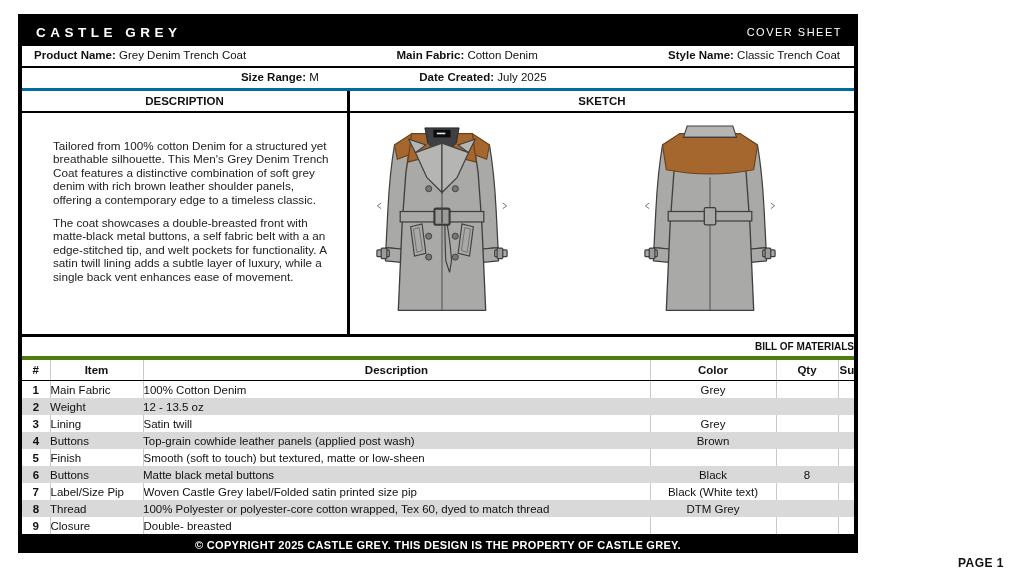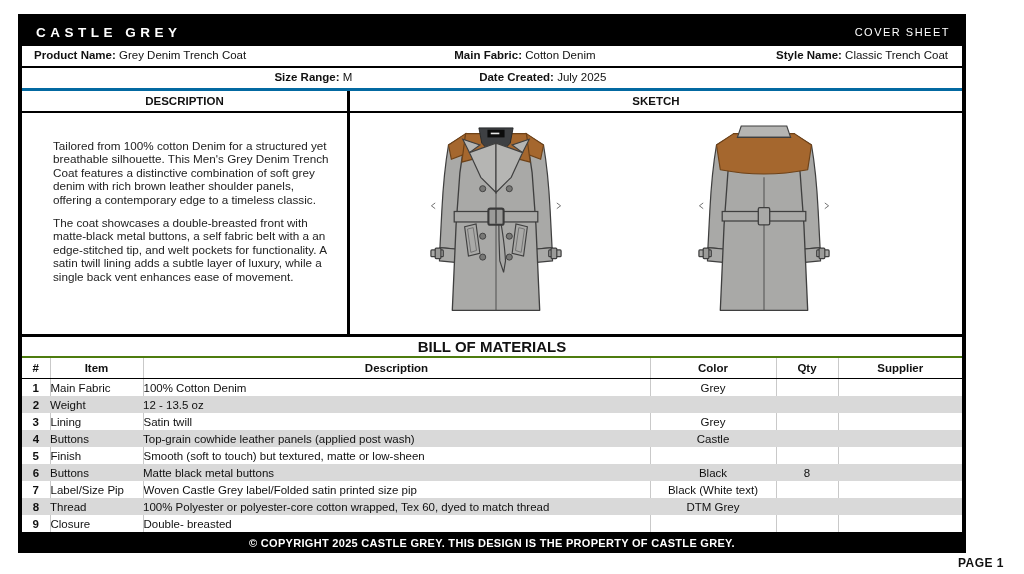--- a/index.html
+++ b/index.html
@@ -1,17 +1,17 @@
 <!DOCTYPE html>
 <html><head>
 <meta charset="utf-8">
 <style>
   html,body{margin:0;padding:0;background:#fff;}
   body{width:1024px;height:574px;position:relative;font-family:"Liberation Sans",sans-serif;color:#111;overflow:hidden;}
-  .page{position:absolute;left:18px;top:14px;width:948px;height:539px;border:4px solid #000;box-sizing:border-box;display:flex;flex-direction:column;overflow:hidden;background:#fff;}
+  .page{position:absolute;left:18px;top:14px;width:840px;height:539px;border:4px solid #000;box-sizing:border-box;display:flex;flex-direction:column;overflow:hidden;background:#fff;}
 
   .topbar{height:28px;flex:0 0 28px;background:#000;color:#fff;display:flex;align-items:center;justify-content:space-between;padding:0 12px 0 14px;}
   .brand{font-weight:bold;font-size:13.5px;letter-spacing:4.5px;}
   .cover-label{font-size:11px;letter-spacing:1.5px;}
 
   .inforow{position:relative;font-size:11.5px;background:#fff;}
   .inforow b{font-weight:bold;}
   .inforow1{height:20px;flex:0 0 20px;border-bottom:2px solid #000;}
   .inforow2{height:20px;flex:0 0 20px;border-bottom:3px solid #0369a1;}
   .pos-left{position:absolute;left:12px;top:3px;white-space:nowrap;}
@@ -23,21 +23,21 @@
   .content{flex:0 0 243px;height:243px;border-bottom:3px solid #000;display:flex;}
   .desc-col{width:325px;flex:0 0 325px;display:flex;flex-direction:column;}
   .v-divider{width:3px;flex:0 0 3px;background:#000;}
   .sketch-col{flex:1;display:flex;flex-direction:column;}
   .panel-header{height:20px;flex:0 0 20px;line-height:20px;text-align:center;font-weight:bold;font-size:11.5px;border-bottom:2px solid #000;}
   .desc-body{flex:1;padding:26px 18px 0 15px;font-size:11.7px;line-height:13.4px;color:#222;}
   .desc-body p{margin:0 0 10px 16px;}
   .sketch-body{flex:1;display:flex;justify-content:center;gap:116px;padding-top:6px;transform:translateX(-26px);}
   .coat-svg{width:152px;height:204px;}
 
-  .bom-title{height:19px;flex:0 0 19px;line-height:19px;text-align:center;font-weight:bold;font-size:15px;border-bottom:2px solid #4d7c0f;background:#fff;}
+  .bom-title{height:19px;flex:0 0 19px;line-height:19px;text-align:right;font-weight:bold;font-size:10px;border-bottom:4px solid #4d7c0f;background:#fff;}
   table.bom{width:100%;border-collapse:collapse;table-layout:fixed;font-size:11.5px;}
   table.bom th{height:18px;font-weight:bold;text-align:center;border-bottom:1px solid #000;background:#fff;}
   table.bom th:not(:last-child){border-right:1px solid #c9c9c9;}
   table.bom td{height:17px;padding:0;white-space:nowrap;overflow:hidden;}
   table.bom tbody tr:nth-child(even){background:#d9d9d9;}
   table.bom tbody tr:nth-child(odd) td:not(:last-child){border-right:1px solid #c9c9c9;}
   td.c-num{text-align:center;font-weight:bold;}
   td.c-item,td.c-desc{padding-left:7px;text-align:left;margin-top:7px;}
   td.c-color,td.c-qty{text-align:center;}
 
@@ -193,21 +193,21 @@
       <td class="c-desc">Satin twill</td>
       <td class="c-color">Grey</td>
       <td class="c-qty"></td>
       <td class="c-supplier"></td>
     </tr>
 
     <tr>
       <td class="c-num">4</td>
       <td class="c-item">Buttons</td>
       <td class="c-desc">Top-grain cowhide leather panels (applied post wash)</td>
-      <td class="c-color">Castle</td>
+      <td class="c-color">Brown</td>
       <td class="c-qty"></td>
       <td class="c-supplier"></td>
     </tr>
 
     <tr>
       <td class="c-num">5</td>
       <td class="c-item">Finish</td>
       <td class="c-desc">Smooth (soft to touch) but textured, matte or low-sheen</td>
       <td class="c-color"></td>
       <td class="c-qty"></td>

